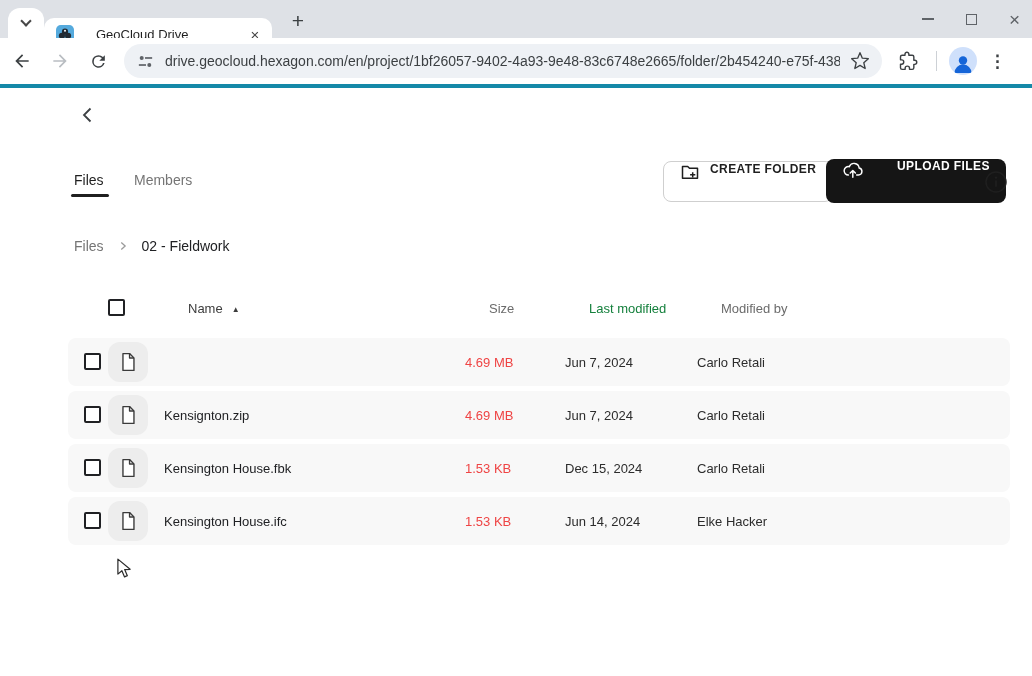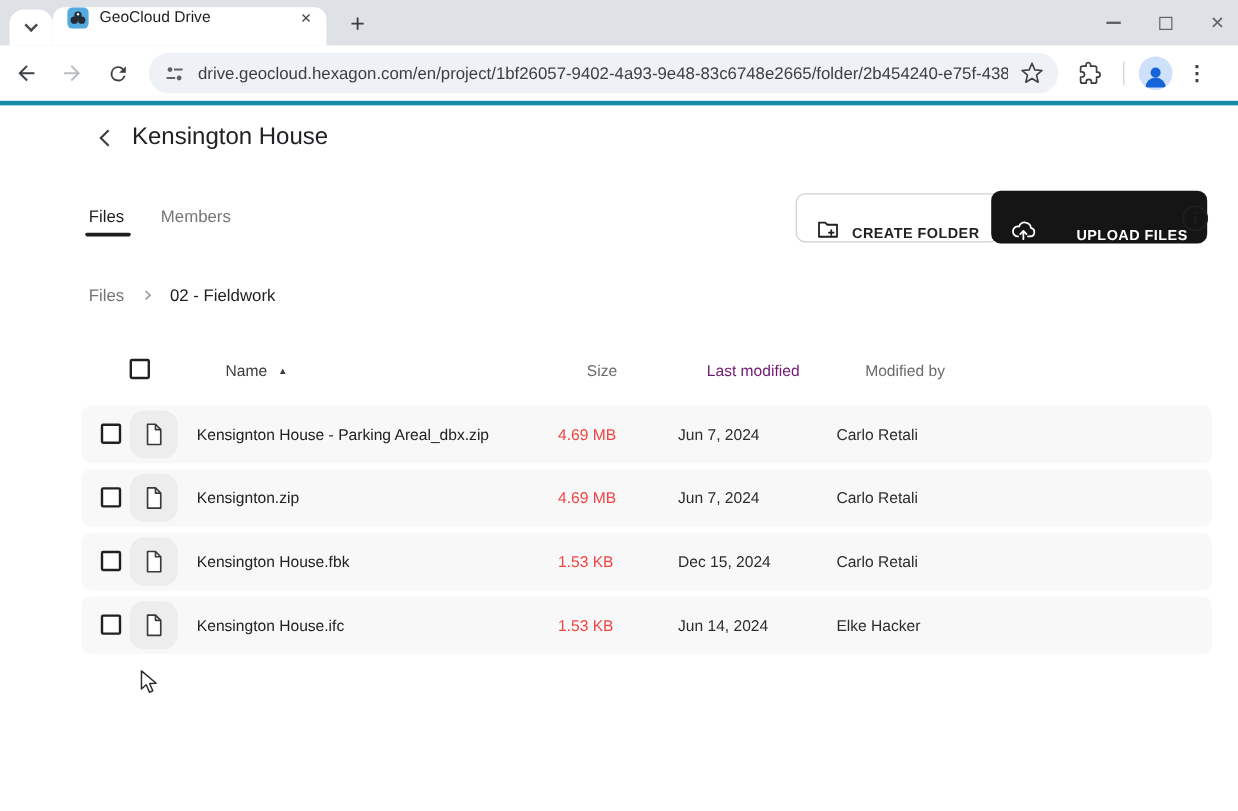--- a/index.html
+++ b/index.html
@@ -9,22 +9,22 @@
     position: relative; background: #fff; overflow: hidden;
     -webkit-font-smoothing: antialiased;
   }
 
   
   .titlebar { position:absolute; left:0; top:0; width:1032px; height:38px; background:#dee1e6; }
   .corner-chip { position:absolute; left:8px; top:8px; width:36px; height:30px; background:#fff;
     border-radius:12px 12px 0 0; display:flex; align-items:center; justify-content:center; }
   .chev-down { width:8px; height:8px; border-right:2px solid #474747; border-bottom:2px solid #474747;
     transform:rotate(45deg); margin-top:-4px; }
-  .tab { position:absolute; left:44px; top:6px; width:228px; height:32px; background:#fff;
-    border-radius:10px 10px 0 0; display:flex; align-items:flex-start; gap:9px; padding:0 8px 0 12px; }
+  .tab { position:absolute; left:44px; top:18px; width:228px; height:32px; background:#fff;
+    border-radius:10px 10px 0 0; display:flex; align-items:center; gap:22px; padding:0 8px 0 12px; }
   .tab-title { flex:1; font-size:13px; color:#1f1f1f; white-space:nowrap; overflow:hidden; }
   .tab-close { width:18px; height:18px; border-radius:50%; display:flex; align-items:center;
     justify-content:center; font-size:15px; color:#444; cursor:default; }
   .new-tab { position:absolute; left:283px; top:6px; width:30px; height:30px; display:flex;
     align-items:center; justify-content:center; font-size:21px; color:#3c4043; font-weight:400; }
   .win-controls { position:absolute; right:12px; top:0; height:38px; display:flex; align-items:center; gap:32px; }
   .wc-min { width:12px; height:0; border-top:2px solid #5f6368; }
   .wc-max { width:11px; height:11px; border:1.5px solid #5f6368; }
   .wc-close { font-size:19px; color:#5f6368; line-height:1; }
 
@@ -48,39 +48,39 @@
   .user-avatar { position:absolute; left:9px; bottom:13px; width:34px; height:34px; border-radius:12px;
     background:#dcdcdc; color:#3a3f46; font-size:14px; display:flex; align-items:center; justify-content:center; }
 
   .page-back { position:absolute; left:78px; top:17px; width:20px; height:20px; }
   .page-title { position:absolute; left:110px; top:15px; font-size:20px; font-weight:500; color:#202124; }
 
   .tab-files { position:absolute; left:74px; top:84px; font-size:14px; font-weight:500; color:#1f1f1f; }
   .tab-members { position:absolute; left:134px; top:84px; font-size:14px; font-weight:500; color:#757575; }
   .tab-underline { position:absolute; left:71px; top:106px; width:38px; height:3px; background:#1f1f1f; border-radius:2px; }
 
-  .btn { display:flex; align-items:flex-end; gap:10px; border-radius:8px; font-size:12px; font-weight:700;
+  .btn { display:flex; align-items:flex-start; gap:10px; border-radius:8px; font-size:12px; font-weight:700;
     letter-spacing:.4px; cursor:default; }
   .btn-create { position:absolute; left:663px; top:73px; height:41px; padding:0 16px;
     background:#fff; border:1px solid #cfcfcf; color:#1f1f1f; }
   .btn-upload { position:absolute; left:826px; top:71px; height:44px; padding:0 16px; color:#fff; border:none;gap:33px; }
   .info-btn { position:absolute; left:984px; top:82px; width:24px; height:24px; }
 
   .breadcrumb { position:absolute; left:74px; top:150px; display:flex; align-items:center; gap:13px; font-size:14px; }
   .bc-root { color:#757575; }
   .bc-current { color:#202124; }
 
   .cb { width:17px; height:17px; border:2px solid #202124; border-radius:2px; background:#fff; }
 
   .thead { position:absolute; left:0; top:211px; width:1032px; height:20px; font-size:13px;margin-left:24px; }
   .th-cb { position:absolute; left:84px; top:0; }
   .th-name { position:absolute; left:164px; top:2px; color:#3c3c3c; font-weight:500; }
   .sort-glyph { font-size:8px; color:#3c3c3c; margin-left:9px; vertical-align:1px; }
   .th-size { position:absolute; left:465px; top:2px; color:#6b6b6b; }
-  .th-modified { position:absolute; left:565px; top:2px; color:#701a75; }
+  .th-modified { position:absolute; left:565px; top:2px; color:#15803d; }
   .th-by { position:absolute; left:697px; top:2px; color:#6b6b6b; }
 
   .file-rows { position:absolute; left:68px; top:250px; width:942px; }
   .file-row { position:relative; height:48px; margin-bottom:5px; background:#f8f8f8; border-radius:8px; }
   .row-cb { position:absolute; left:16px; top:15px; }
   .row-iconwrap { position:absolute; left:40px; top:4px; width:40px; height:40px; background:#ededed;
     border-radius:12px; display:flex; align-items:center; justify-content:center; }
   .row-name { position:absolute; left:96px; top:50%; transform:translateY(-50%); font-size:13px; color:#202124; }
   .row-size { position:absolute; left:397px; top:50%; transform:translateY(-50%); font-size:13px; color:#ef4444; }
   .row-date { position:absolute; left:497px; top:50%; transform:translateY(-50%); font-size:13px; color:#2c2c2c; }
@@ -162,21 +162,20 @@
 </div>
 
 <div class="accent-bar" style="background:#1589a8"></div>
 
 <div class="app">
 
 
   <svg class="page-back" viewBox="0 0 20 20">
     <polyline points="12.5,3.5 6,10 12.5,16.5" fill="none" stroke="#3c4043" stroke-width="1.8"></polyline>
   </svg>
-  <div class="page-title">Kensington House</div>
 
   <div class="tab-files">Files</div>
   <div class="tab-members">Members</div>
   <div class="tab-underline"></div>
 
   <button class="btn btn-create">
     <svg width="20" height="20" viewBox="0 0 20 20">
       <path d="M2.5 4.5h5.2l1.8 1.8h8v10H2.5z" fill="none" stroke="#1f1f1f" stroke-width="1.5" stroke-linejoin="round"></path>
       <path d="M12.7 10.2v5.2 M10.1 12.8h5.2" fill="none" stroke="#1f1f1f" stroke-width="1.5"></path>
     </svg>
@@ -218,21 +217,20 @@
   <div class="file-rows">
 
     <div class="file-row">
       <div class="cb row-cb"></div>
       <div class="row-iconwrap">
         <svg width="22" height="22" viewBox="0 0 24 24">
           <path d="M6.5 2.8h7.2l4.8 4.8v13.6H6.5z" fill="#fff" stroke="#3a3a3a" stroke-width="1.5" stroke-linejoin="round"></path>
           <path d="M13.7 2.8v4.8h4.8" fill="none" stroke="#3a3a3a" stroke-width="1.5" stroke-linejoin="round"></path>
         </svg>
       </div>
-      <span class="row-name">Kensignton House - Parking Areal_dbx.zip</span>
       <span class="row-size">4.69 MB</span>
       <span class="row-date">Jun 7, 2024</span>
       <span class="row-by">Carlo Retali</span>
     </div>
 
     <div class="file-row">
       <div class="cb row-cb"></div>
       <div class="row-iconwrap">
         <svg width="22" height="22" viewBox="0 0 24 24">
           <path d="M6.5 2.8h7.2l4.8 4.8v13.6H6.5z" fill="#fff" stroke="#3a3a3a" stroke-width="1.5" stroke-linejoin="round"></path>

